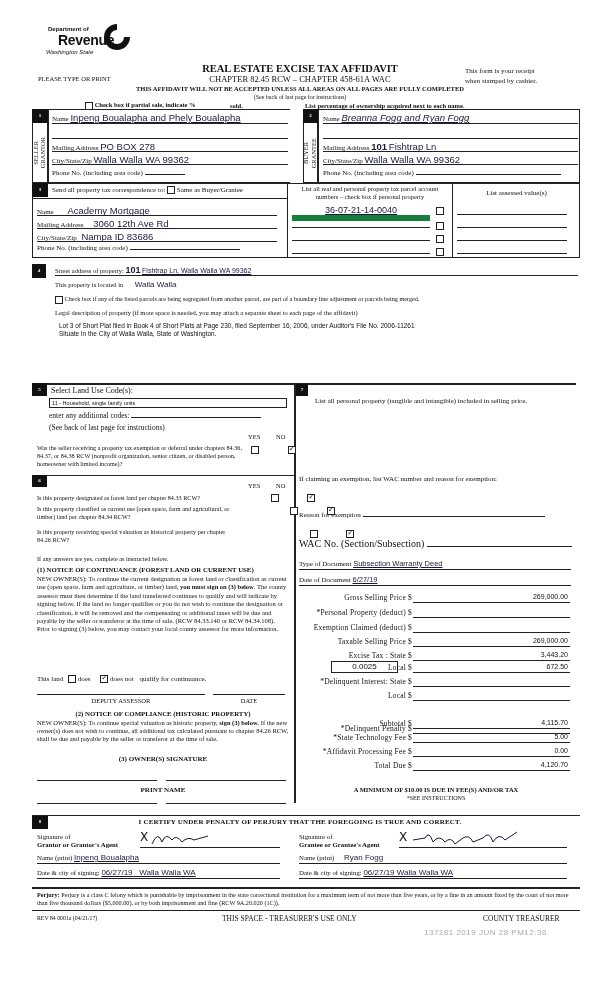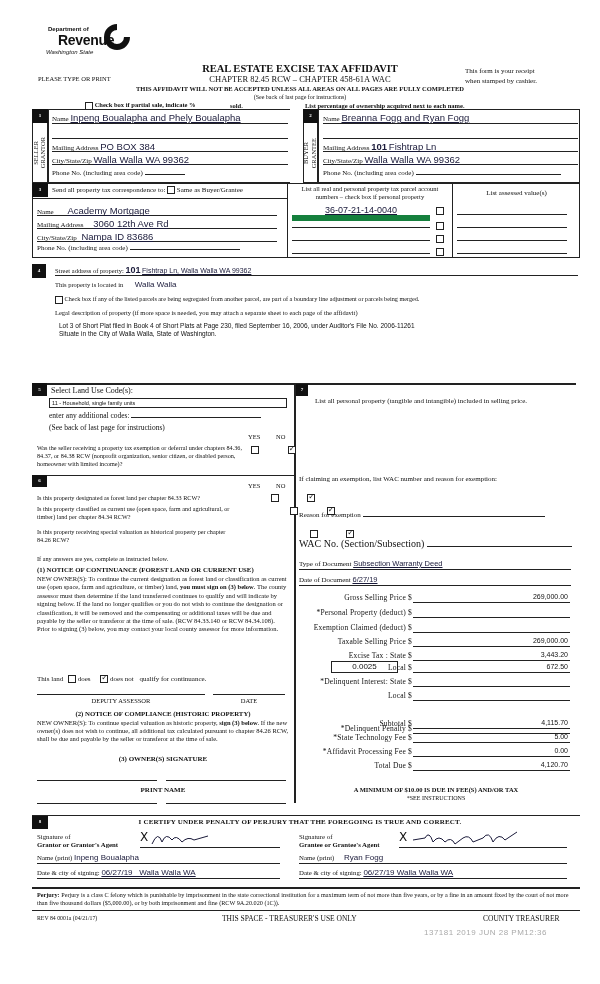--- a/index.html
+++ b/index.html
@@ -61,40 +61,40 @@
 </div>
 <div class="vline" style="left:48px;top:109px;height:74px;"></div>
 
 <div class="abs" style="left:52px;top:112px;width:236px;height:12px;border-bottom:1px solid #222;">
   <span class="label">Name</span>
   <span class="filled" style="text-decoration:underline;">Inpeng Boualapha and Phely Boualapha</span>
 </div>
 <div class="hline" style="left:52px;top:138px;width:236px;"></div>
 <div class="abs" style="left:52px;top:141px;width:236px;height:11px;border-bottom:1px solid #222;">
   <span class="label">Mailing Address</span>
-  <span class="filled" style="text-decoration:underline;">PO BOX 384</span>
+  <span class="filled" style="text-decoration:underline;">PO BOX 278</span>
 </div>
 <div class="abs" style="left:52px;top:154px;width:236px;height:11px;border-bottom:1px solid #222;">
   <span class="label">City/State/Zip</span>
   <span class="filled" style="text-decoration:underline;">Walla Walla WA 99362</span>
 </div>
 <div class="abs" style="left:52px;top:169px;width:236px;height:11px;">
   <span class="label">Phone No. (including area code)</span>
   <span style="display:inline-block;width:40px;border-bottom:1px solid #222;"></span>
 </div>
 
 <div class="numbox" style="left:303px;top:109px;width:15px;height:14px;line-height:14px;">2</div>
 <div class="abs" style="left:303px;top:123px;width:15px;height:60px;border-right:1px solid #222;display:flex;justify-content:center;align-items:center;gap:1px;">
   <div class="vert">BUYER</div>
   <div class="vert">GRANTEE</div>
 </div>
 <div class="vline" style="left:318px;top:109px;height:74px;"></div>
 <div class="abs" style="left:323px;top:112px;width:255px;height:12px;border-bottom:1px solid #222;">
   <span class="label">Name</span>
-  <span class="filled" style="text-decoration:underline;">Breanna Fogg and Ryan Fogg</span>
+  <span class="filled" style="text-decoration:underline;font-style:italic;">Breanna Fogg and Ryan Fogg</span>
 </div>
 <div class="hline" style="left:323px;top:138px;width:255px;"></div>
 <div class="abs" style="left:323px;top:141px;width:255px;height:11px;border-bottom:1px solid #222;">
   <span class="label">Mailing Address</span>
   <span class="filled" style="font-weight:bold;">101</span>
   <span class="filled" style="text-decoration:underline;">Fishtrap Ln</span>
 </div>
 <div class="abs" style="left:323px;top:154px;width:255px;height:11px;border-bottom:1px solid #222;">
   <span class="label">City/State/Zip</span>
   <span class="filled" style="text-decoration:underline;">Walla Walla WA 99362</span>
@@ -341,21 +341,21 @@
   <div style="font-weight:bold;">Grantor or Grantor's Agent</div>
 </div>
 <div class="abs" style="left:140px;top:830px;width:140px;height:18px;border-bottom:1px solid #222;">
   <span style="font-size:12px;font-family:'DejaVu Sans',sans-serif;">X</span>
   <svg width="60" height="18" style="position:absolute;left:10px;top:0;">
     <path d="M2 14 Q8 0 12 12 Q16 2 22 10 Q26 4 32 12 Q38 6 44 10 L58 6" stroke="#1a1a3a" fill="none" stroke-width="1"></path>
   </svg>
 </div>
 <div class="abs" style="left:37px;top:853px;width:243px;height:11px;border-bottom:1px solid #222;font-size:6.8px;">
   <span>Name (print)</span>
-  <span class="filled" style="font-size:8px;">Inpeng Boualapha</span>
+  <span class="filled" style="font-size:8px;text-decoration:underline;">Inpeng Boualapha</span>
 </div>
 <div class="abs" style="left:37px;top:868px;width:243px;height:11px;border-bottom:1px solid #222;font-size:6.8px;">
   <span>Date &amp; city of signing:</span>
   <span class="filled" style="font-size:8px;text-decoration:underline;white-space:pre;">06/27/19   Walla Walla WA</span>
 </div>
 
 <div class="abs" style="left:299px;top:833px;font-size:6.8px;line-height:8px;">
   <div>Signature of</div>
   <div style="font-weight:bold;">Grantee or Grantee's Agent</div>
 </div>

